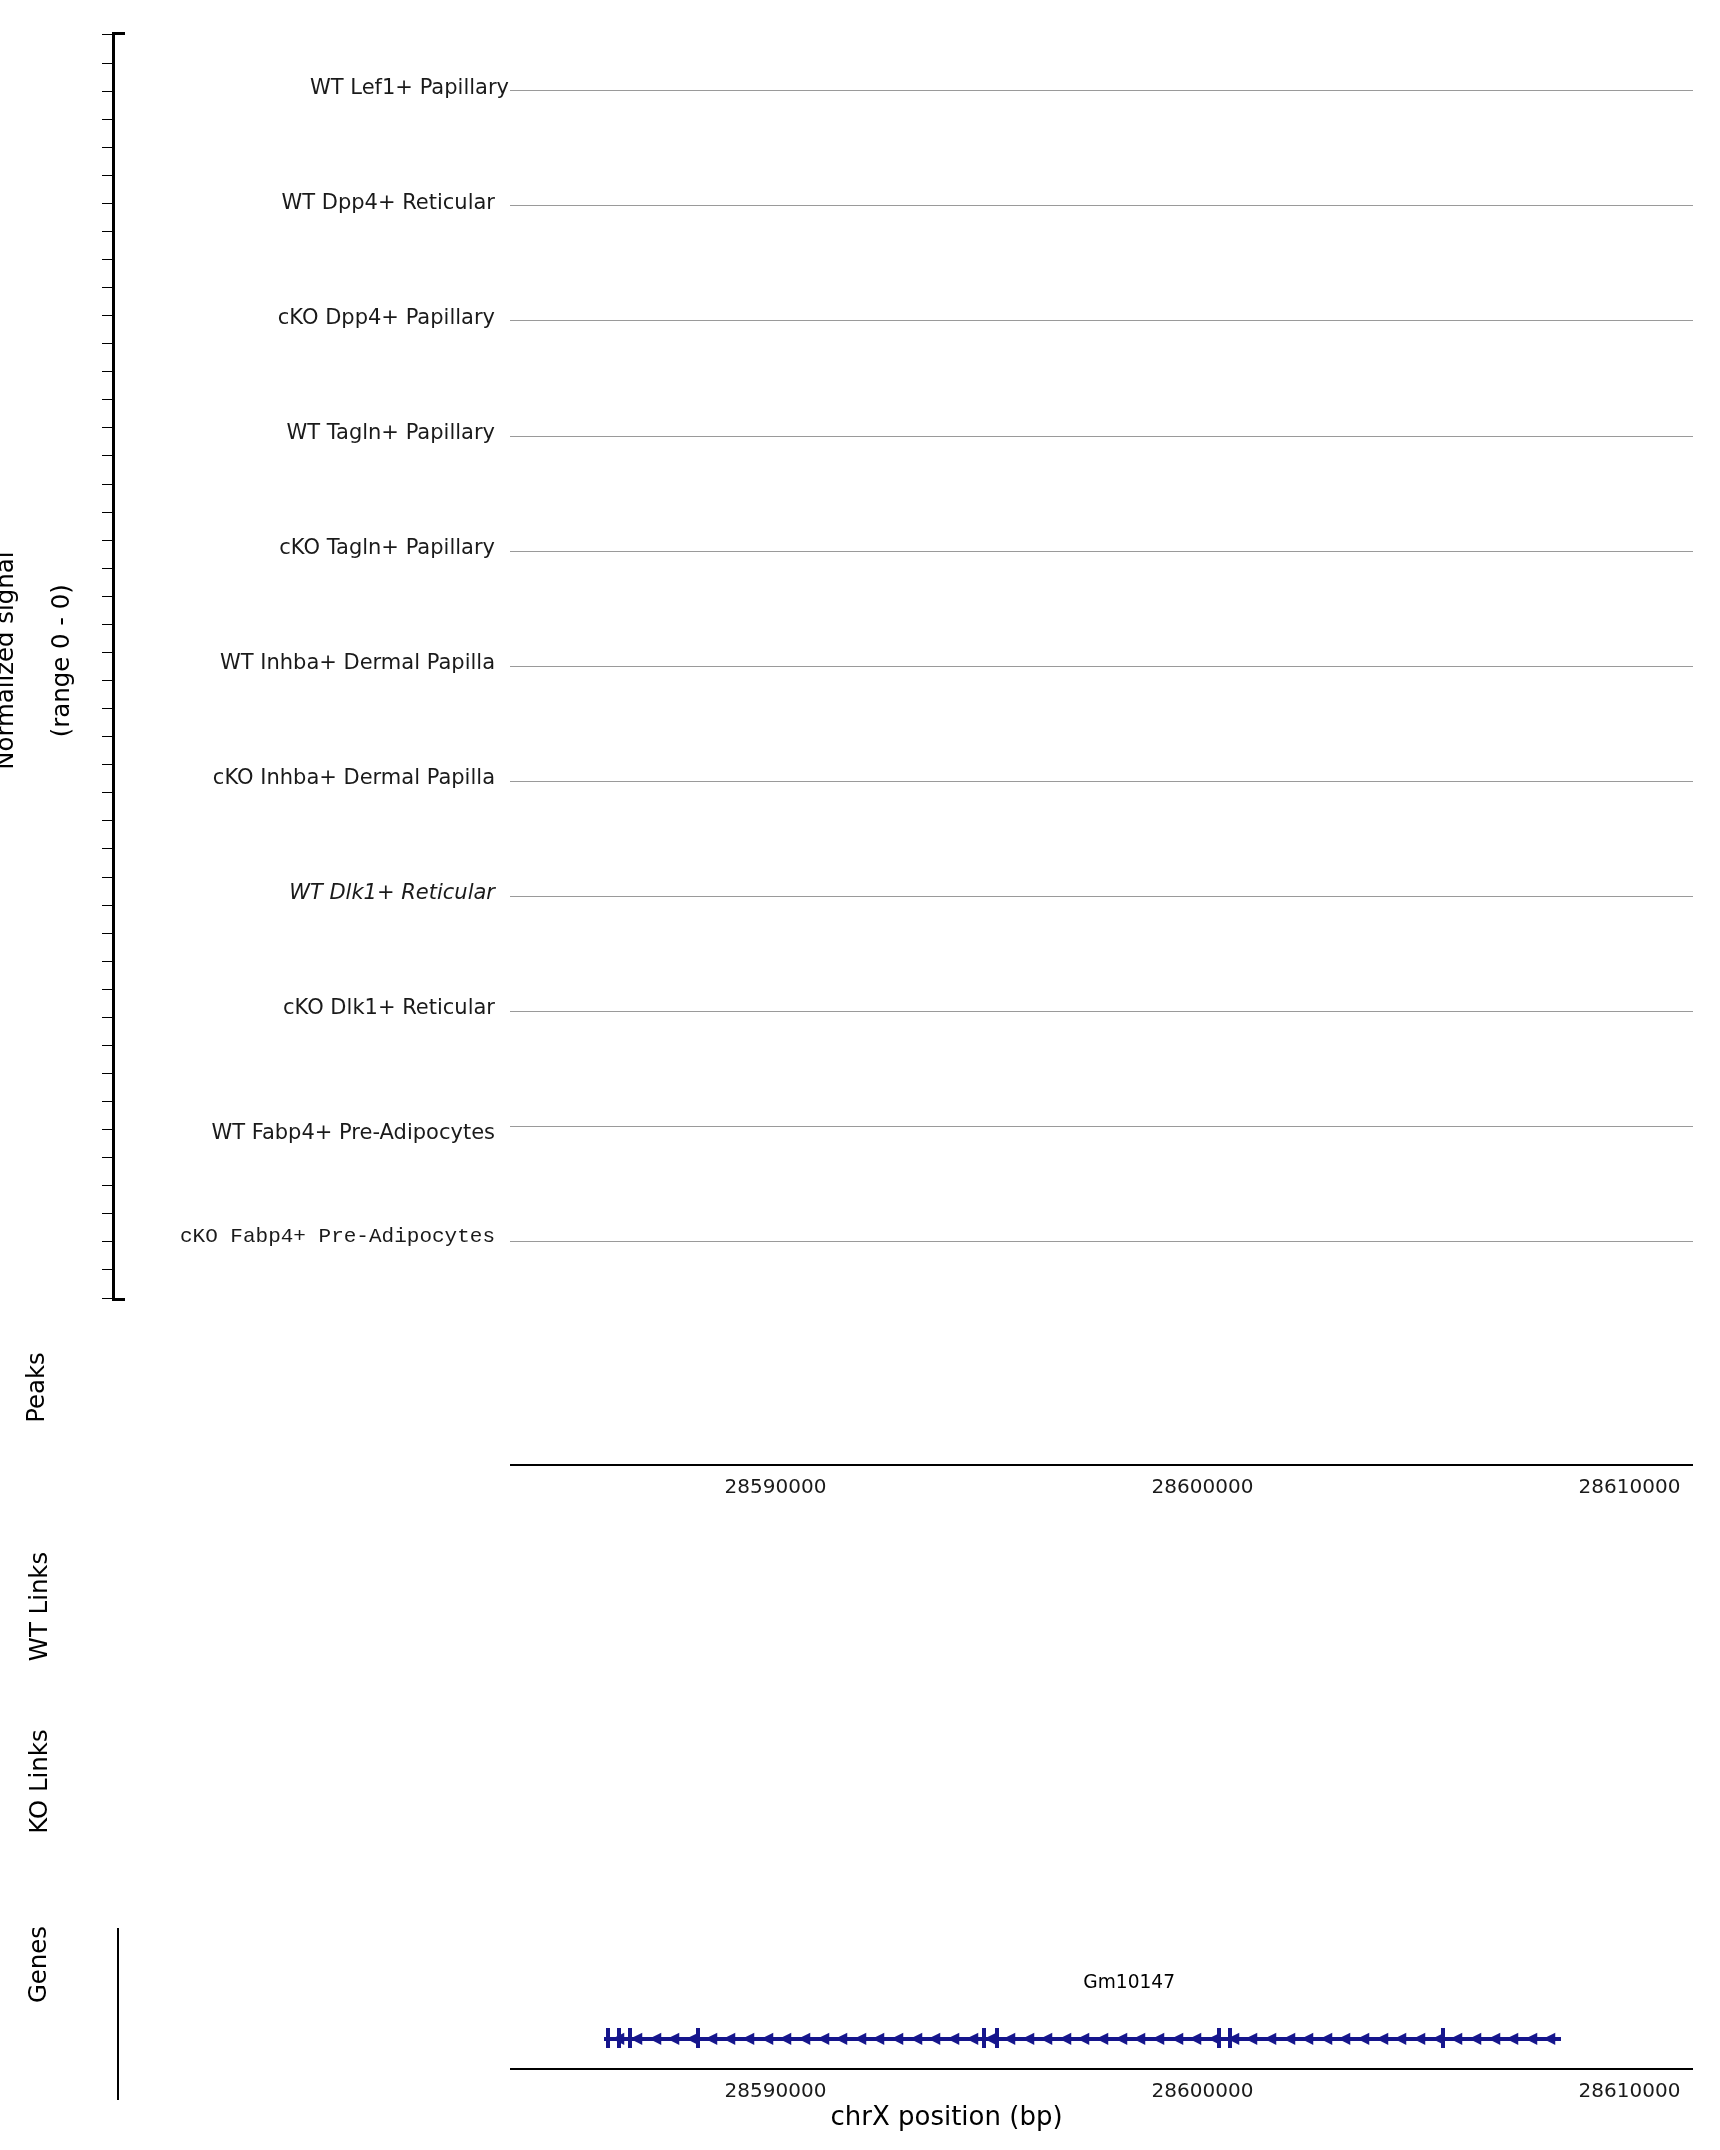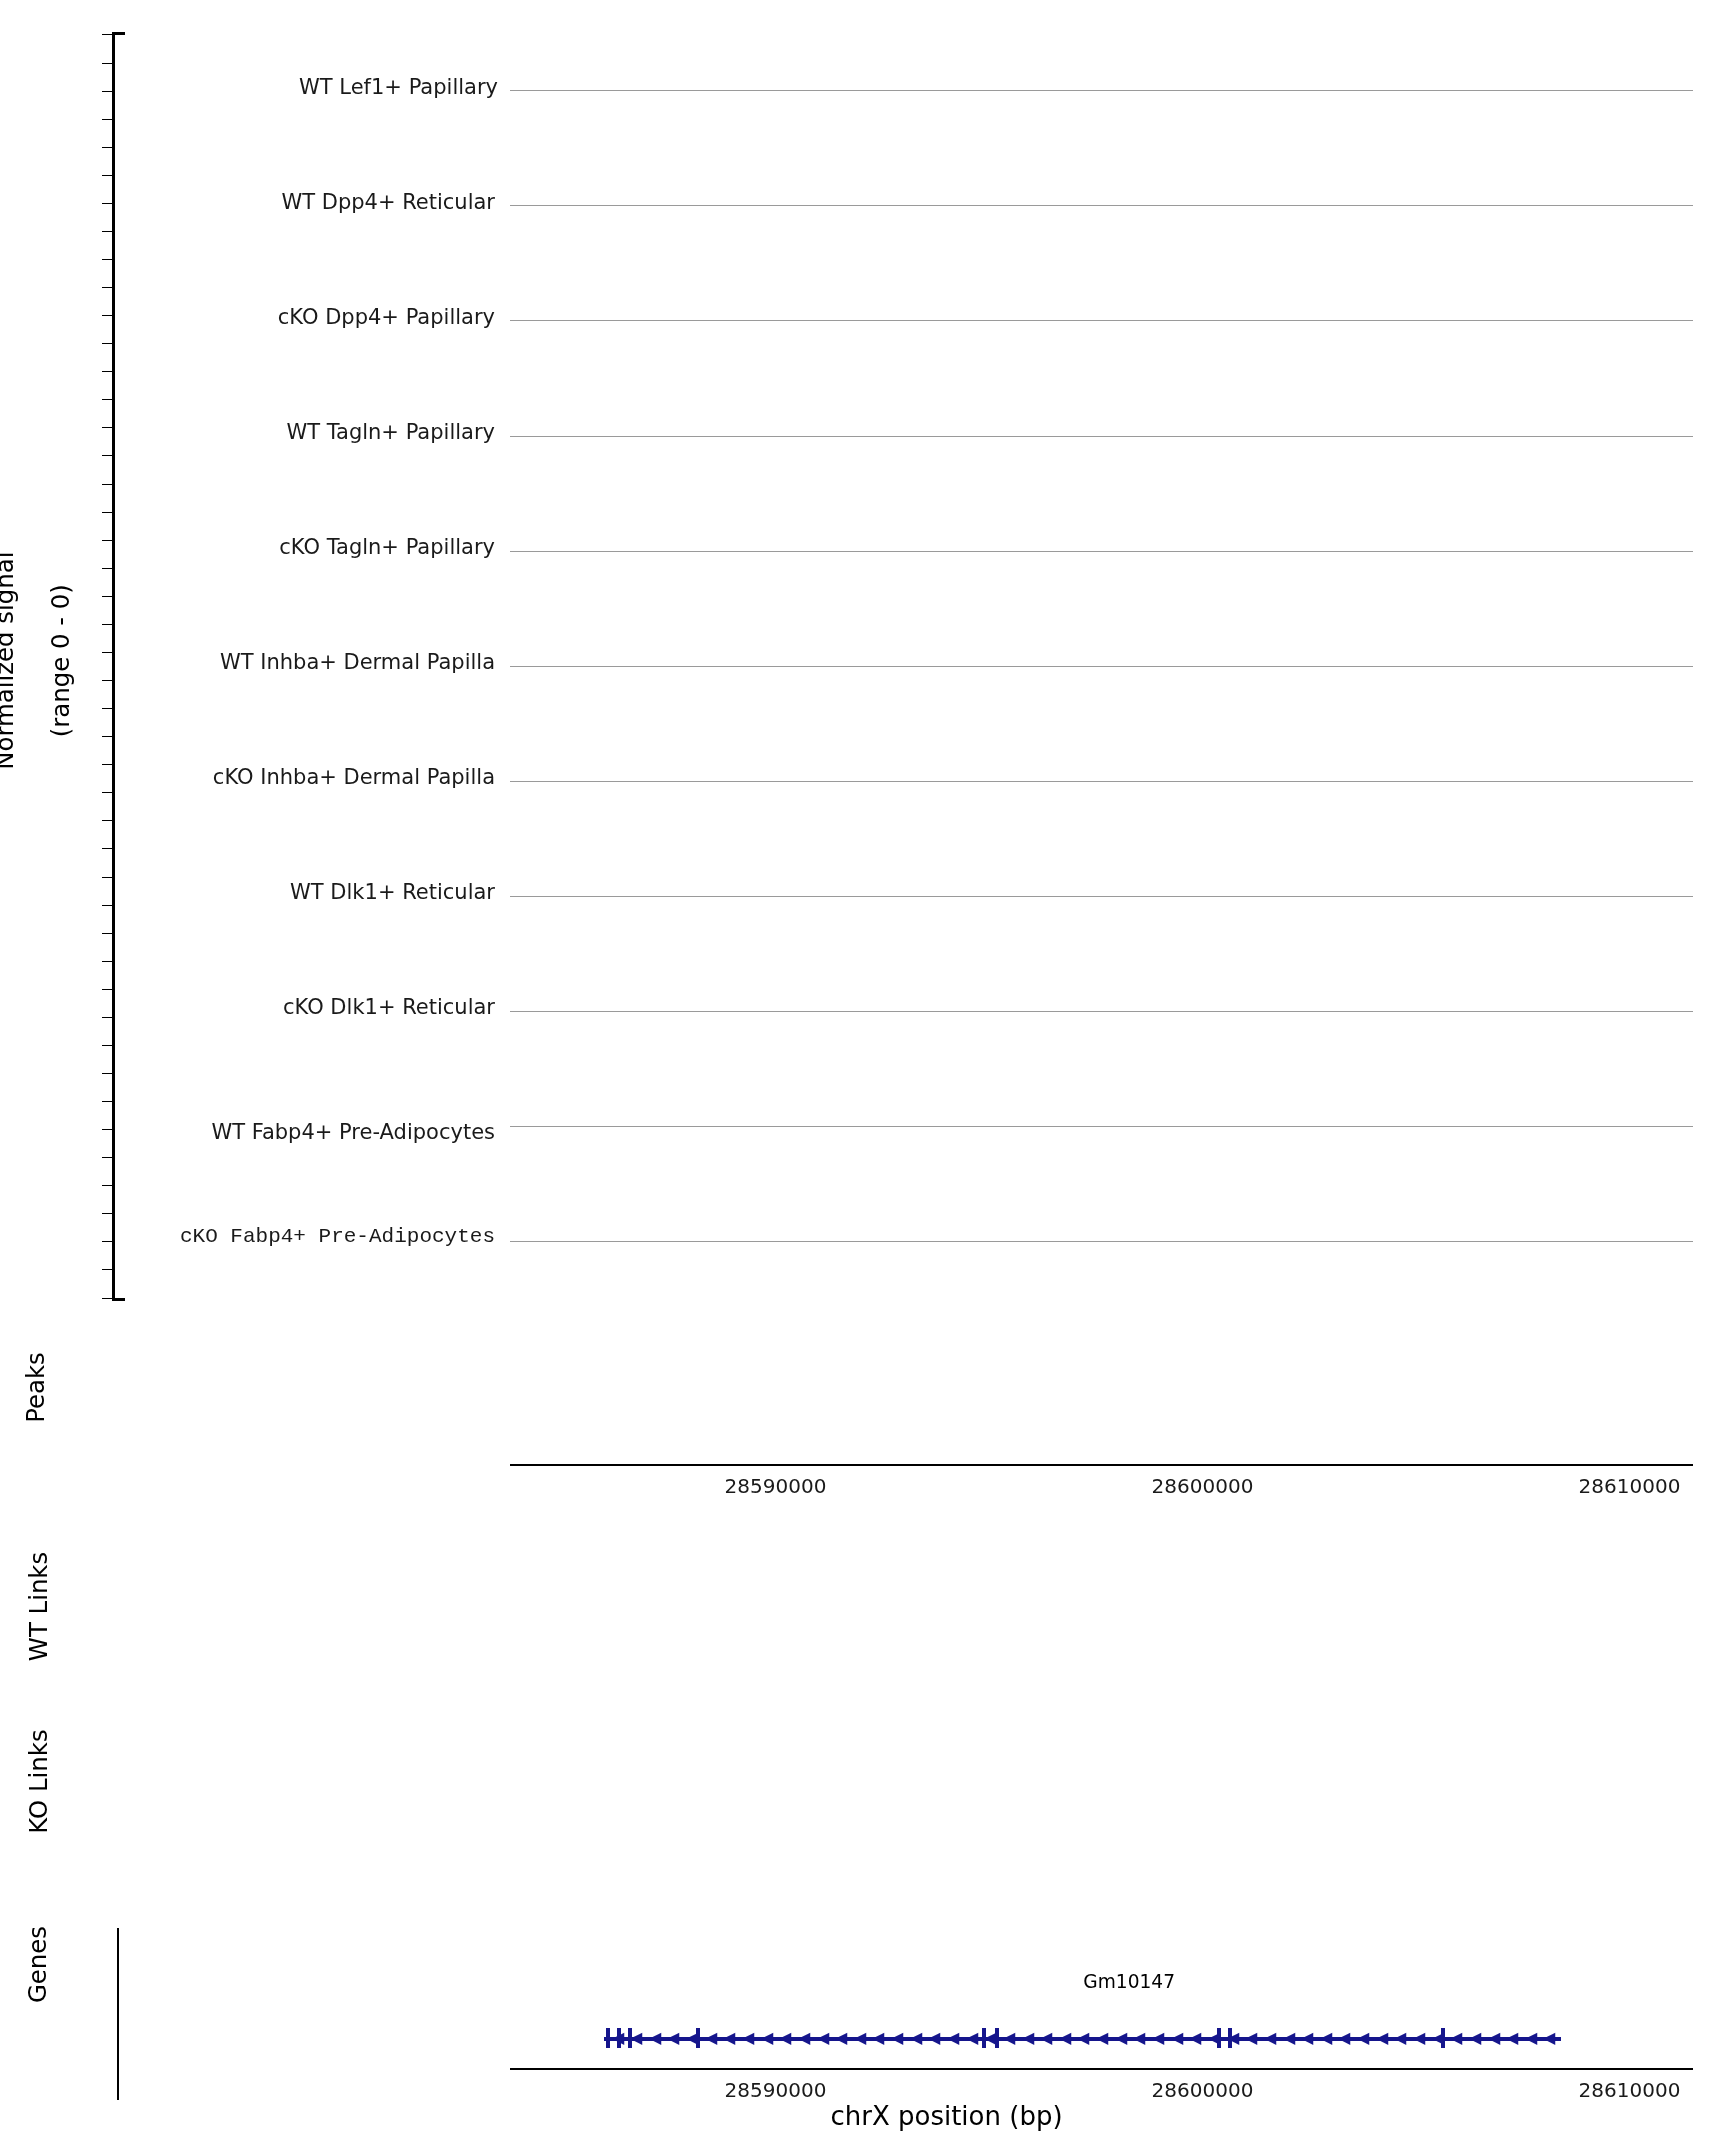--- a/index.html
+++ b/index.html
@@ -176,35 +176,35 @@
       <div class="tick" style="left: 102px; top: 1157px; width: 13px;"></div>
       <div class="tick" style="left: 102px; top: 1185px; width: 13px;"></div>
       <div class="tick" style="left: 102px; top: 1213px; width: 13px;"></div>
       <div class="tick" style="left: 102px; top: 1241px; width: 13px;"></div>
       <div class="tick" style="left: 102px; top: 1269px; width: 13px;"></div>
       <div class="tick" style="left: 102px; top: 1298px; width: 13px;"></div>
     </div>
 
   <div id="tracks">
       <div class="track-baseline" style="left: 510px; top: 90px; width: 1183px;"></div>
-      <div class="track-label" style="top: 75px; left: 125px; width: 373px;">WT Lef1+ Papillary</div>
+      <div class="track-label" style="top: 75px; left: 136px; width: 373px;">WT Lef1+ Papillary</div>
       <div class="track-baseline" style="left: 510px; top: 205px; width: 1183px;"></div>
       <div class="track-label" style="top: 190px; left: 122px; width: 373px;">WT Dpp4+ Reticular</div>
       <div class="track-baseline" style="left: 510px; top: 320px; width: 1183px;"></div>
       <div class="track-label" style="top: 305px; left: 122px; width: 373px;">cKO Dpp4+ Papillary</div>
       <div class="track-baseline" style="left: 510px; top: 436px; width: 1183px;"></div>
       <div class="track-label" style="top: 420px; left: 122px; width: 373px;">WT Tagln+ Papillary</div>
       <div class="track-baseline" style="left: 510px; top: 551px; width: 1183px;"></div>
       <div class="track-label" style="top: 535px; left: 122px; width: 373px;">cKO Tagln+ Papillary</div>
       <div class="track-baseline" style="left: 510px; top: 666px; width: 1183px;"></div>
       <div class="track-label" style="top: 650px; left: 122px; width: 373px;">WT Inhba+ Dermal Papilla</div>
       <div class="track-baseline" style="left: 510px; top: 781px; width: 1183px;"></div>
       <div class="track-label" style="top: 765px; left: 122px; width: 373px;">cKO Inhba+ Dermal Papilla</div>
       <div class="track-baseline" style="left: 510px; top: 896px; width: 1183px;"></div>
-      <div class="track-label" style="top: 880px; left: 122px; width: 373px;">WT Dlk1+ Reticular</div>
+      <div class="track-label" style="top: 880px; left: 122px; width: 373px; font-style: italic;">WT Dlk1+ Reticular</div>
       <div class="track-baseline" style="left: 510px; top: 1011px; width: 1183px;"></div>
       <div class="track-label" style="top: 995px; left: 122px; width: 373px;">cKO Dlk1+ Reticular</div>
       <div class="track-baseline" style="left: 510px; top: 1126px; width: 1183px;"></div>
       <div class="track-label" style="top: 1110px; left: 122px; width: 373px; margin-top: 10px;">WT Fabp4+ Pre-Adipocytes</div>
       <div class="track-baseline" style="left: 510px; top: 1241px; width: 1183px;"></div>
       <div class="track-label" style="top: 1225px; left: 122px; width: 373px; font-family: Liberation Mono, monospace;">cKO Fabp4+ Pre-Adipocytes</div>
     </div>
 
   <div class="section-label" style="left:-29px; top:1373px; width:129px; text-align:center;">Peaks</div>
 

